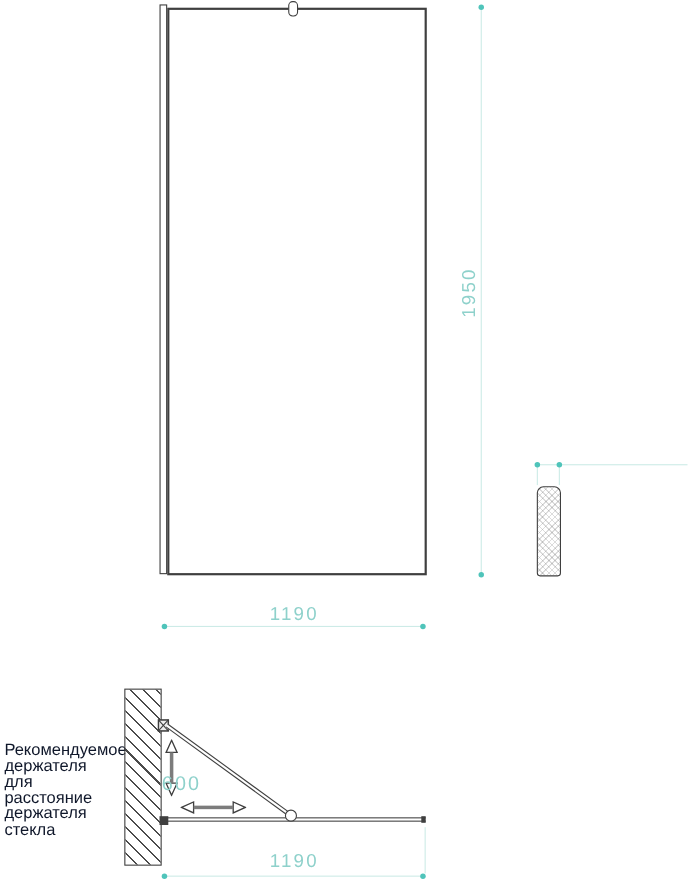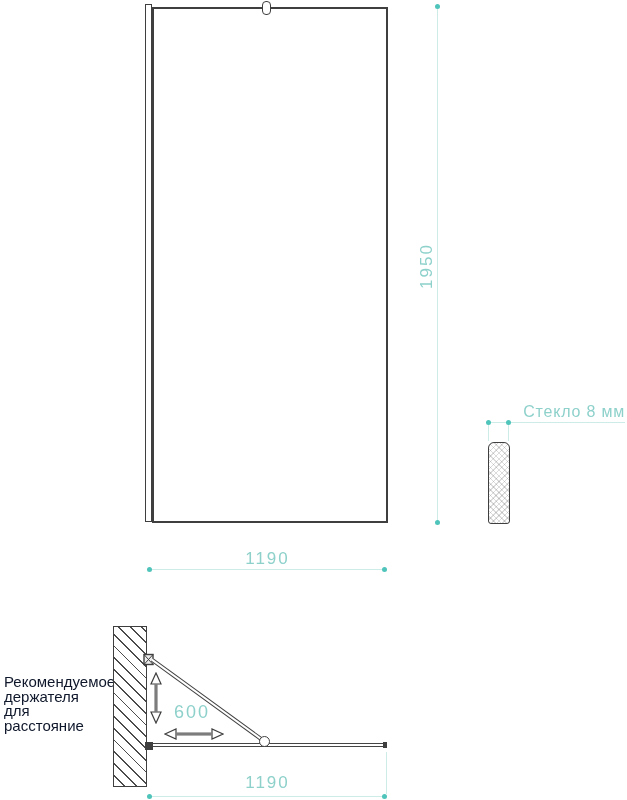--- a/index.html
+++ b/index.html
@@ -86,26 +86,26 @@
   <div class="dim-dot" style="left:147px;top:567px;"></div>
   <div class="dim-dot" style="left:382px;top:567px;"></div>
   <div class="dim-label" style="left:150px;top:549px;width:235px;text-align:center;">1190</div>
 
   <div class="glass-section"></div>
   <div class="dim-line" style="left:488px;top:422px;width:137px;height:1px;"></div>
   <div class="dim-line" style="left:488px;top:424px;width:1px;height:17px;"></div>
   <div class="dim-line" style="left:508px;top:424px;width:1px;height:17px;"></div>
   <div class="dim-dot" style="left:486px;top:420px;"></div>
   <div class="dim-dot" style="left:506px;top:420px;"></div>
-  <div class="dim-label small" style="left:500px;top:403px;width:125px;text-align:right;letter-spacing:0.8px;">Стекло 8 мм</div>
 
   <div class="note-text">
     <span>Рекомендуемое</span>
     <span>держателя</span>
     <span>для расстояние</span>
+    <span>держателя стекла</span>
   </div>
 
   <div class="wall-hatch"></div>
 
   <svg class="arrow-svg" style="left:143px;top:653px;" width="12" height="13" viewBox="0 0 12 13">
     <rect x="1" y="1.5" width="9" height="10" fill="#ededed" stroke="#3f3f3f" stroke-width="1.4"></rect>
     <line x1="1" y1="1.5" x2="10" y2="11.5" stroke="#3f3f3f" stroke-width="1"></line>
     <line x1="10" y1="1.5" x2="1" y2="11.5" stroke="#3f3f3f" stroke-width="1"></line>
   </svg>
 
@@ -121,21 +121,21 @@
     <polygon points="7,51 12,40 2,40" fill="#ffffff" stroke="#3f3f3f" stroke-width="1.2"></polygon>
     <rect x="5.4" y="12" width="3.2" height="28" fill="#7c7c7c"></rect>
   </svg>
 
   <svg class="arrow-svg" style="left:164px;top:727px;" width="60" height="14" viewBox="0 0 60 14">
     <polygon points="1,7 12,2 12,12" fill="#ffffff" stroke="#3f3f3f" stroke-width="1.2"></polygon>
     <polygon points="59,7 48,2 48,12" fill="#ffffff" stroke="#3f3f3f" stroke-width="1.2"></polygon>
     <rect x="12" y="5.4" width="36" height="3.2" fill="#7c7c7c"></rect>
   </svg>
 
-  <div class="dim-label" style="left:174px;top:702px;font-size:18px;">600</div>
+  <div class="dim-label" style="left:147px;top:702px;font-size:18px;">600</div>
 
   <div class="dim-line" style="left:386px;top:752px;width:1px;height:42px;"></div>
   <div class="dim-line" style="left:150px;top:796px;width:235px;height:1px;"></div>
   <div class="dim-dot" style="left:147px;top:794px;"></div>
   <div class="dim-dot" style="left:382px;top:794px;"></div>
   <div class="dim-label" style="left:150px;top:773px;width:235px;text-align:center;">1190</div>
 
 </div>
 
 </body></html>

